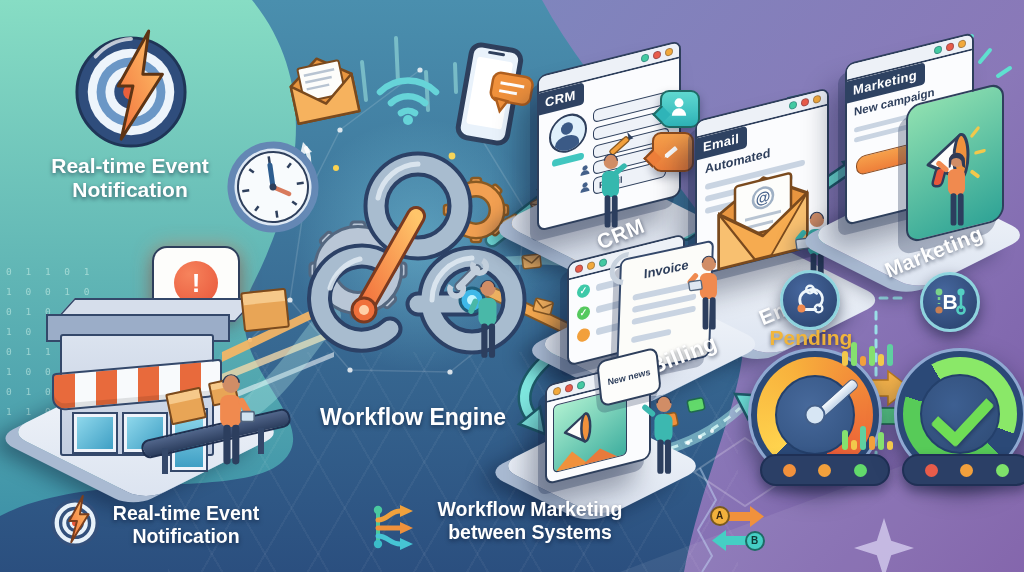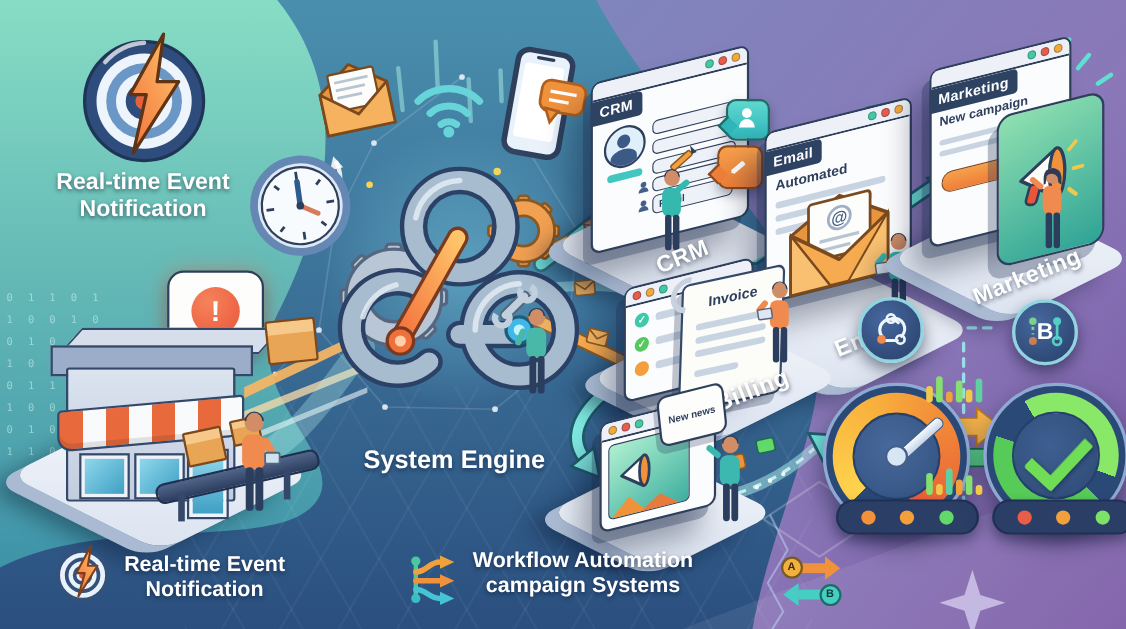--- a/index.html
+++ b/index.html
@@ -383,21 +383,21 @@
       </g>
     </g>
 
     <line x1="64" y1="190" x2="116" y2="98" stroke="#7a3a20" stroke-width="20" stroke-linecap="round"></line>
     <line x1="64" y1="190" x2="116" y2="98" stroke="url(#gOr)" stroke-width="14" stroke-linecap="round"></line>
     <circle cx="64" cy="192" r="12" fill="#f0703c" stroke="#7a3a20" stroke-width="3"></circle>
     <circle cx="64" cy="192" r="5" fill="#ffd0a8"></circle>
     <circle cx="172" cy="182" r="12" fill="#3fb8e8" stroke="#1f5d7a" stroke-width="3"></circle>
     <circle cx="172" cy="182" r="5" fill="#bff4ff"></circle>
   </svg>
-  <div class="cap" style="left:318px;top:404px;width:190px;font-size:23px;white-space:nowrap">System Engine</div>
+  <div class="cap" style="left:318px;top:404px;width:190px;font-size:23px;white-space:nowrap">Workflow Engine</div>
 
   <svg class="abs" style="left:448px;top:256px;width:42px" viewBox="0 0 44 44">
     <line x1="12" y1="32" x2="30" y2="14" stroke="#54677f" stroke-width="11" stroke-linecap="round"></line>
     <line x1="12" y1="32" x2="30" y2="14" stroke="#c2cfdc" stroke-width="7" stroke-linecap="round"></line>
     <circle cx="9" cy="35" r="7" fill="none" stroke="#c2cfdc" stroke-width="6" stroke-dasharray="26 10"></circle>
     <circle cx="33" cy="11" r="7" fill="none" stroke="#c2cfdc" stroke-width="6" stroke-dasharray="26 10"></circle>
   </svg>
   <svg class="abs" style="left:468px;top:278px;width:38px" viewBox="0 0 40 92">
     <rect x="11" y="21" width="19" height="29" rx="7" fill="#49b8a8"></rect>
     <rect x="6" y="22" width="6" height="17" rx="3" fill="#49b8a8" transform="rotate(24 9 22)"></rect>
@@ -604,20 +604,21 @@
       <g fill="none" stroke="#eef6fb" stroke-width="3" stroke-linecap="round">
         <path d="M12 27 A10 10 0 1 1 27 13"></path>
           <path d="M21 9 A10 10 0 0 1 30 26"></path>
           <path d="M12 30 H26"></path>
       </g>
       <circle cx="11" cy="29" r="4.2" fill="#f08a4f"></circle>
       <circle cx="29" cy="29" r="4" fill="none" stroke="#eef6fb" stroke-width="2.5"></circle>
       <circle cx="20" cy="9" r="4" fill="none" stroke="#eef6fb" stroke-width="2.5"></circle>
     </svg>
   </div>
+  <div class="cap" style="left:752px;top:326px;width:118px;font-size:21px;color:#f2b63c">Pending</div>
   <div class="abs" style="left:748px;top:348px;width:134px;height:134px">
     <div class="abs" style="inset:0;border-radius:50%;background:#2b4977;border:3px solid #8fa9d2;box-shadow:0 12px 24px rgba(8,18,42,.5)"></div>
     <div class="abs" style="inset:9px;border-radius:50%;background:conic-gradient(from 225deg,#ffd44e 0deg,#f8b13c 110deg,#f07f38 210deg,#ea5a38 298deg,rgba(0,0,0,0) 298deg)"></div>
     <div class="abs" style="inset:27px;border-radius:50%;background:radial-gradient(circle at 42% 38%,#47699b,#31517f);border:2px solid #24406b"></div>
     <div class="needle"></div>
     <div class="abs" style="left:50%;top:50%;transform:translate(-50%,-50%);width:17px;height:17px;border-radius:50%;background:#d7e6f4;border:2.5px solid #44608a"></div>
   </div>
   <div class="pill" style="left:760px;top:454px;width:106px;height:28px">
     <i style="background:#f2913c"></i>
       <i style="background:#f2a03c"></i>
@@ -668,21 +669,21 @@
     <path d="M12,14 V44" stroke="#4ac9a0" stroke-width="4" fill="none" stroke-linecap="round"></path>
     <circle cx="12" cy="12" r="4.2" fill="#4ac9a0"></circle>
       <circle cx="12" cy="46" r="4.2" fill="#3bbcc9"></circle>
     <path d="M12,22 C22,22 24,13 34,13" stroke="#f0a13c" stroke-width="5" fill="none" stroke-linecap="round"></path>
     <polygon points="34,7 47,13 34,19" fill="#f0a13c"></polygon>
     <path d="M12,30 H34" stroke="#f0913c" stroke-width="5" stroke-linecap="round"></path>
     <polygon points="34,24 47,30 34,36" fill="#f0913c"></polygon>
     <path d="M12,38 C22,38 24,46 34,46" stroke="#46c4d4" stroke-width="5" fill="none" stroke-linecap="round"></path>
     <polygon points="34,40 47,46 34,52" fill="#46c4d4"></polygon>
   </svg>
-  <div class="cap" style="left:424px;top:498px;width:212px">Workflow Automation campaign Systems</div>
+  <div class="cap" style="left:424px;top:498px;width:212px">Workflow Marketing between Systems</div>
 
   <div class="abs" style="left:854px;top:518px;width:60px;height:60px;background:#cfc6ea;opacity:.85;clip-path:polygon(50% 0,62% 38%,100% 50%,62% 62%,50% 100%,38% 62%,0 50%,38% 38%)"></div>
   <div class="abs" style="left:710px;top:504px;width:56px;height:50px">
     <svg width="56" height="50" viewBox="0 0 56 50">
       <rect x="18" y="8" width="22" height="9" fill="#f0913c"></rect>
       <polygon points="40,2 54,12.5 40,23" fill="#f0913c"></polygon>
       <circle cx="10" cy="12" r="9" fill="#f2b13c" stroke="#7a5a1e" stroke-width="2"></circle>
       <rect x="16" y="32" width="22" height="9" fill="#45cfc4"></rect>
       <polygon points="16,26 2,36.5 16,47" fill="#45cfc4"></polygon>
       <circle cx="45" cy="37" r="9" fill="#45cfc4" stroke="#1f6b66" stroke-width="2"></circle>

